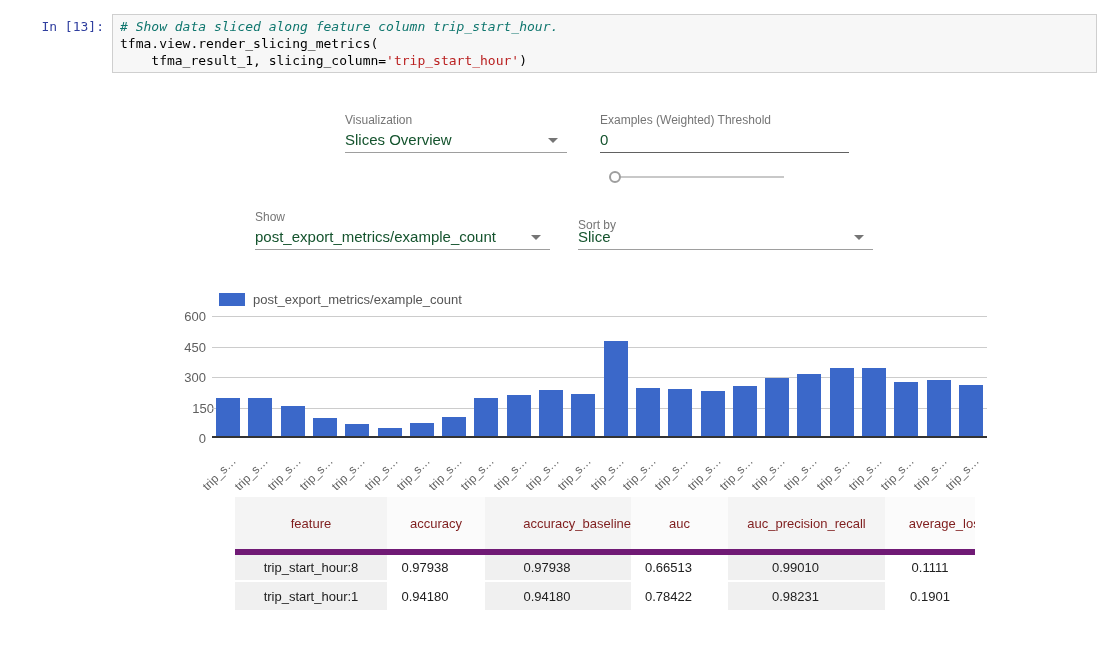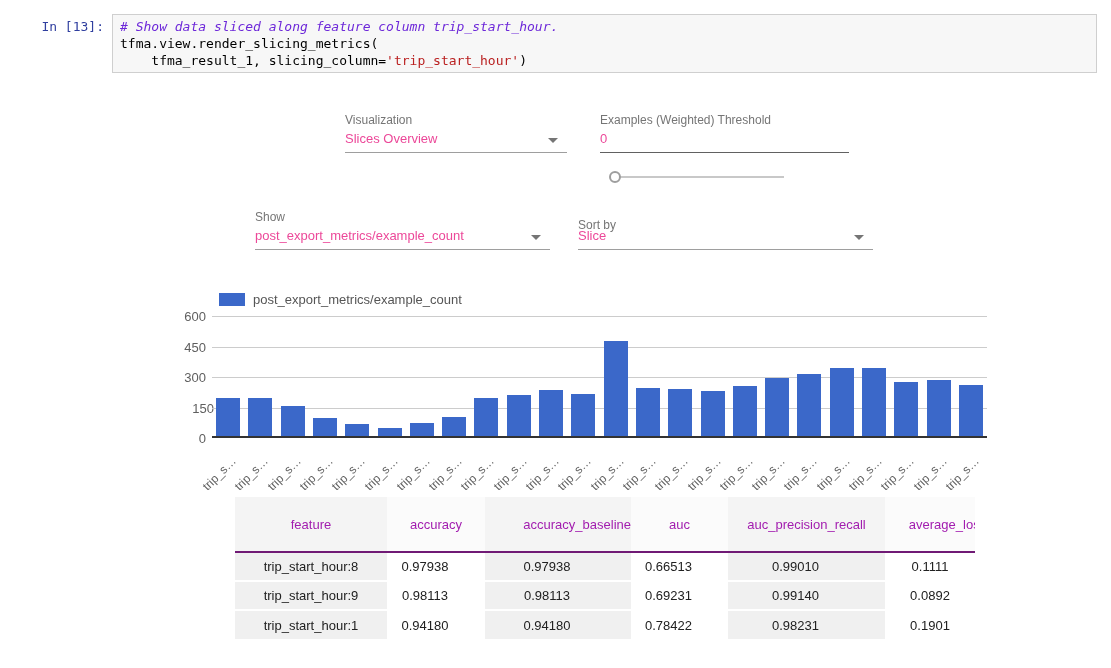--- a/index.html
+++ b/index.html
@@ -15,26 +15,26 @@
     font-family:"DejaVu Sans Mono", monospace; font-size:13px; color:#303f9f;
   }
   .code-cell {
     position:absolute; left:112px; top:14px; width:985px; height:59px;
     background:#f7f7f7; border:1px solid #cfcfcf; padding:3px 7px;
   }
   .code-cell pre {
     font-family:"DejaVu Sans Mono", monospace; font-size:13px; line-height:17px;
     color:#000; white-space:pre;
   }
-  .tok-comment { color:#6d28d9; font-style:italic; }
+  .tok-comment { color:#0f766e; font-style:italic; }
   .tok-string  { color:#ba2121; }
 
   
   .ctl-label { position:absolute; font-size:12px; color:#757575; }
-  .ctl-value { position:absolute; font-size:13px; color:#ec4899; white-space:nowrap; }
+  .ctl-value { position:absolute; font-size:15px; color:#14532d; white-space:nowrap; }
   .ctl-line  { position:absolute; height:1px; background:#9e9e9e; }
   .ctl-line.dark { background:#616161; }
   .dd-arrow {
     position:absolute; width:0; height:0;
     border-left:5px solid transparent; border-right:5px solid transparent;
     border-top:5px solid #757575;
   }
   .slider-track { position:absolute; height:2px; background:#c8c8c8; }
   .slider-knob {
     position:absolute; width:12px; height:12px; border-radius:50%;
@@ -59,22 +59,22 @@
     transform:rotate(-45deg); transform-origin:100% 50%;
   }
 
   
   #table-wrap {
     position:absolute; left:235px; top:497px; width:740px; height:172px;
     overflow:hidden;
   }
   table.metrics { border-collapse:collapse; table-layout:fixed; width:775px; }
   table.metrics th {
-    height:55px; font-size:13px; font-weight:normal; color:#a21caf;
-    text-align:center; border-bottom:2px solid #701a75;
+    height:55px; font-size:13px; font-weight:normal; color:#7f1d1d;
+    text-align:center; border-bottom:6px solid #701a75;
   }
   table.metrics td {
     height:29px; font-size:13px; color:#212121; text-align:center;
     padding-right:22px; border-top:2px solid #ffffff;
   }
   table.metrics td.feature-cell { text-align:center; padding-right:0; }
   table.metrics .col-odd  { background:#f0f0f0; }
   table.metrics .col-even { background:#ffffff; }
   table.metrics th.col-odd  { background:#f4f4f4; }
   table.metrics th.col-even { background:#fbfbfb; }
@@ -196,28 +196,20 @@
       <tbody id="tbody">
           <tr>
             <td class="col-odd feature-cell">trip_start_hour:8</td>
             <td class="col-even">0.97938</td>
             <td class="col-odd">0.97938</td>
             <td class="col-even">0.66513</td>
             <td class="col-odd">0.99010</td>
             <td class="col-even" style="padding-right: 35px;">0.1111</td>
           </tr>
           <tr>
-            <td class="col-odd feature-cell">trip_start_hour:9</td>
-            <td class="col-even">0.98113</td>
-            <td class="col-odd">0.98113</td>
-            <td class="col-even">0.69231</td>
-            <td class="col-odd">0.99140</td>
-            <td class="col-even" style="padding-right: 35px;">0.0892</td>
-          </tr>
-          <tr>
             <td class="col-odd feature-cell">trip_start_hour:1</td>
             <td class="col-even">0.94180</td>
             <td class="col-odd">0.94180</td>
             <td class="col-even">0.78422</td>
             <td class="col-odd">0.98231</td>
             <td class="col-even" style="padding-right: 35px;">0.1901</td>
           </tr>
         </tbody>
     </table>
   </div>

